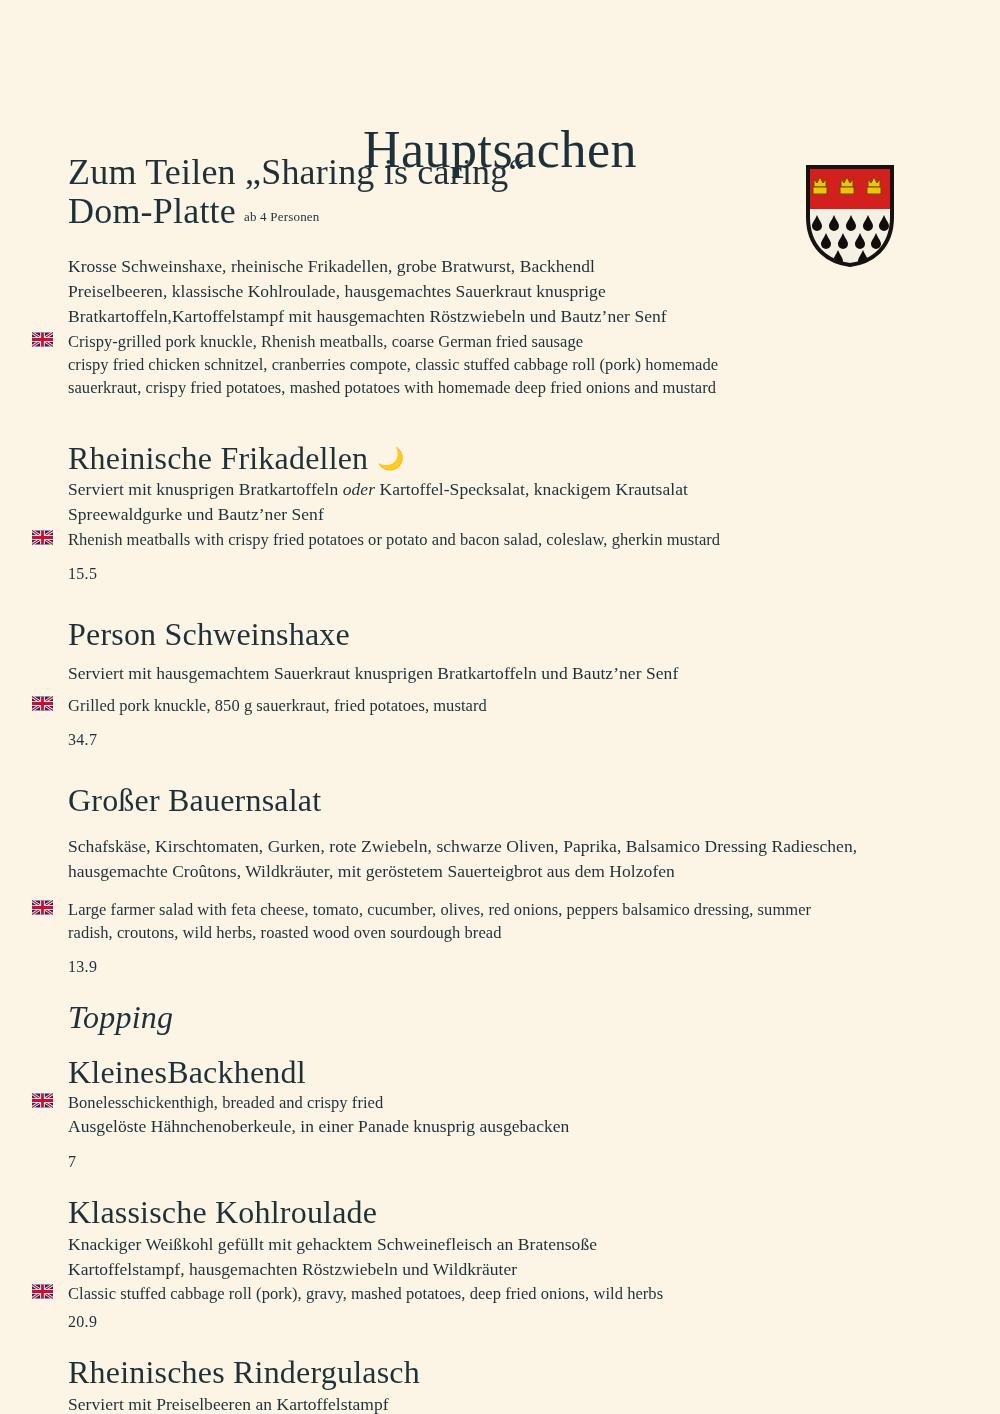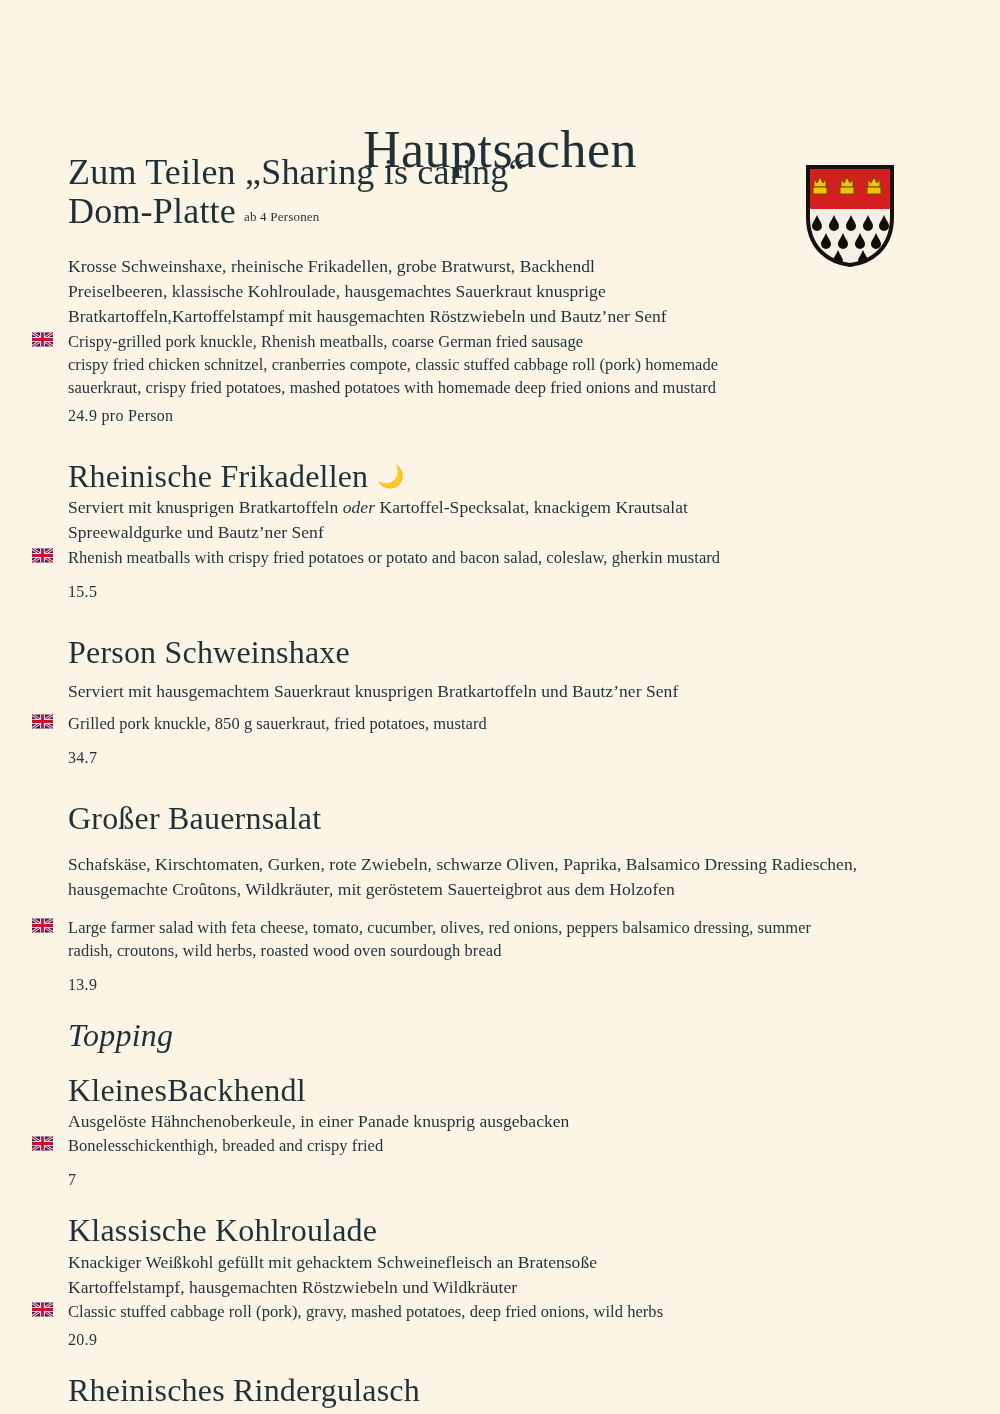--- a/index.html
+++ b/index.html
@@ -217,21 +217,20 @@
                 <path d="M0,0 L60,40 M60,0 L0,40" stroke="#c8102e" stroke-width="4"></path>
                 <path d="M30,0 L30,40 M0,20 L60,20" stroke="#fff" stroke-width="13"></path>
                 <path d="M30,0 L30,40 M0,20 L60,20" stroke="#c8102e" stroke-width="8"></path>
               </svg></span>
           <span>Crispy-grilled pork knuckle, Rhenish meatballs, coarse German fried sausage</span>
         </div>
         <div class="row">crispy fried chicken schnitzel, cranberries compote, classic stuffed cabbage roll (pork) homemade</div>
         <div class="row">sauerkraut, crispy fried potatoes, mashed potatoes with homemade deep fried onions and mustard</div>
       </div>
       <div class="spacer-xs"></div>
-      <div class="price">24.9 pro Person</div>
     </div>
 
     <div class="spacer-l"></div>
 
     <div class="item">
       <div class="item-title"><span>Rheinische Frikadellen</span><span class="moon">🌙</span></div>
       <div class="desc">
         <div class="row">Serviert mit knusprigen Bratkartoffeln <em>oder</em> Kartoffel-Specksalat, knackigem Krautsalat</div>
         <div class="row">Spreewaldgurke und Bautz’ner Senf</div>
       </div>
@@ -301,34 +300,34 @@
       </div>
       <div class="spacer-s"></div>
       <div class="price">13.9</div>
     </div>
 
     <div class="spacer-m"></div>
 
     <div class="item">
       <div class="item-title small-gap">Topping</div>
       <div class="item-title">KleinesBackhendl</div>
+      <div class="desc en">
+        <div class="row">
+          <span class="flag"><svg viewBox="0 0 60 40" width="21" height="15">
+                <rect width="60" height="40" fill="#1b2a6b"></rect>
+                <path d="M0,0 L60,40 M60,0 L0,40" stroke="#fff" stroke-width="8"></path>
+                <path d="M0,0 L60,40 M60,0 L0,40" stroke="#c8102e" stroke-width="4"></path>
+                <path d="M30,0 L30,40 M0,20 L60,20" stroke="#fff" stroke-width="13"></path>
+                <path d="M30,0 L30,40 M0,20 L60,20" stroke="#c8102e" stroke-width="8"></path>
+              </svg></span>
+          <span>Bonelesschickenthigh, breaded and crispy fried</span>
+        </div>
+      </div>
       <div class="desc">
         <div class="row">Ausgelöste Hähnchenoberkeule, in einer Panade knusprig ausgebacken</div>
-      </div>
-      <div class="desc en">
-        <div class="row">
-          <span class="flag"><svg viewBox="0 0 60 40" width="21" height="15">
-                <rect width="60" height="40" fill="#1b2a6b"></rect>
-                <path d="M0,0 L60,40 M60,0 L0,40" stroke="#fff" stroke-width="8"></path>
-                <path d="M0,0 L60,40 M60,0 L0,40" stroke="#c8102e" stroke-width="4"></path>
-                <path d="M30,0 L30,40 M0,20 L60,20" stroke="#fff" stroke-width="13"></path>
-                <path d="M30,0 L30,40 M0,20 L60,20" stroke="#c8102e" stroke-width="8"></path>
-              </svg></span>
-          <span>Bonelesschickenthigh, breaded and crispy fried</span>
-        </div>
       </div>
       <div class="spacer-s"></div>
       <div class="price">7</div>
     </div>
 
     <div class="spacer-m"></div>
 
     <div class="item">
       <div class="item-title">Klassische Kohlroulade</div>
       <div class="desc">

